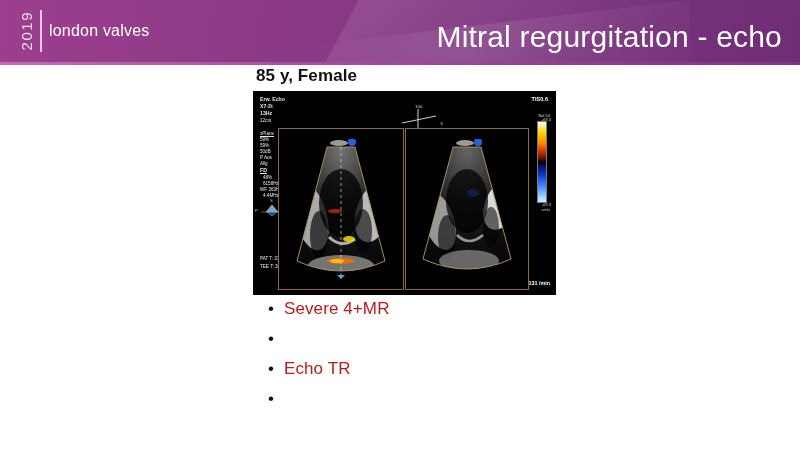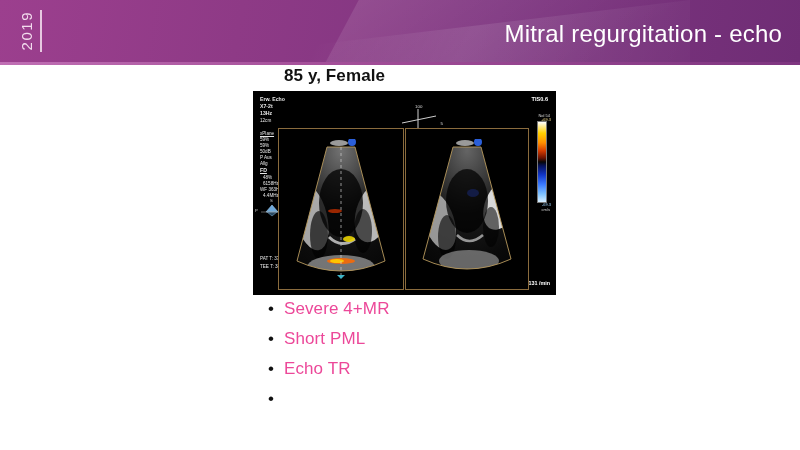--- a/index.html
+++ b/index.html
@@ -41,27 +41,27 @@
   .logo-words{display:flex;flex-direction:column;justify-content:center;}
   .pcr{
     color:#ffffff;font-size:30px;font-weight:bold;letter-spacing:-1px;
     line-height:26px;font-family:"Liberation Sans",sans-serif;
   }
   .lv{color:#ffffff;font-size:16px;line-height:18px;letter-spacing:.2px;}
 
   
   .slide-title{
     position:absolute;right:18px;top:20px;
-    color:#ffffff;font-size:24px;font-weight:400;letter-spacing:.2px;
+    color:#ffffff;font-size:30px;font-weight:400;letter-spacing:.2px;
     white-space:nowrap;
   }
 
   
   .patient{
-    position:absolute;left:284px;top:66px;
+    position:absolute;left:256px;top:66px;
     font-size:17px;font-weight:bold;color:#111;letter-spacing:.1px;
   }
 
   
   .echo{
     position:absolute;left:253px;top:91px;width:303px;height:204px;
     background:#000;overflow:hidden;
     font-family:"Liberation Sans",sans-serif;
   }
   .echo-inner{position:absolute;inset:0;}
@@ -107,35 +107,36 @@
     border:.5px solid #7a7a7a;}
   .cbar-top{position:absolute;right:6px;top:22px;color:#dcdcdc;font-size:4px;}
   .cbar-v1{position:absolute;right:5px;top:26px;color:#f1d98a;font-size:4px;}
   .cbar-v2{position:absolute;right:5px;top:111px;color:#9fd4ff;font-size:4px;}
   .cbar-u{position:absolute;right:6px;top:116px;color:#dcdcdc;font-size:4px;}
 
   
   .bullets{position:absolute;left:268px;top:298px;width:470px;}
   .bullet{display:flex;align-items:flex-start;margin-bottom:9px;}
   .dot{width:16px;flex:0 0 16px;color:#111;font-size:17px;line-height:21px;text-align:left;}
-  .btxt{color:#ec4899;font-size:17px;line-height:21px;letter-spacing:.1px;}
+  .btxt{color:#b91c1c;font-size:17px;line-height:21px;letter-spacing:.1px;}
 </style>
 </head>
 <body>
 
 <div class="slide">
 
   <div class="header">
     <div class="facet-a"></div>
     <div class="facet-b"></div>
 
     <div class="logo">
       <div class="year">2019</div>
       <div class="logo-divider"></div>
       <div class="logo-words">
+        <div class="lv">london valves</div>
       </div>
     </div>
 
     <div class="slide-title">Mitral regurgitation - echo</div>
   </div>
   <div class="header-rule"></div>
 
   <div class="patient">85 y, Female</div>
 
   <div class="echo">
@@ -268,21 +269,20 @@
     </div>
   </div>
 
   <div class="bullets">
     <div class="bullet">
       <span class="dot">•</span>
       <span class="btxt">Severe 4+MR</span>
     </div>
     <div class="bullet">
       <span class="dot">•</span>
-      <span class="btxt">Short PML</span>
     </div>
     <div class="bullet">
       <span class="dot">•</span>
       <span class="btxt">Echo TR</span>
     </div>
     <div class="bullet">
       <span class="dot">•</span>
     </div>
   </div>
 

